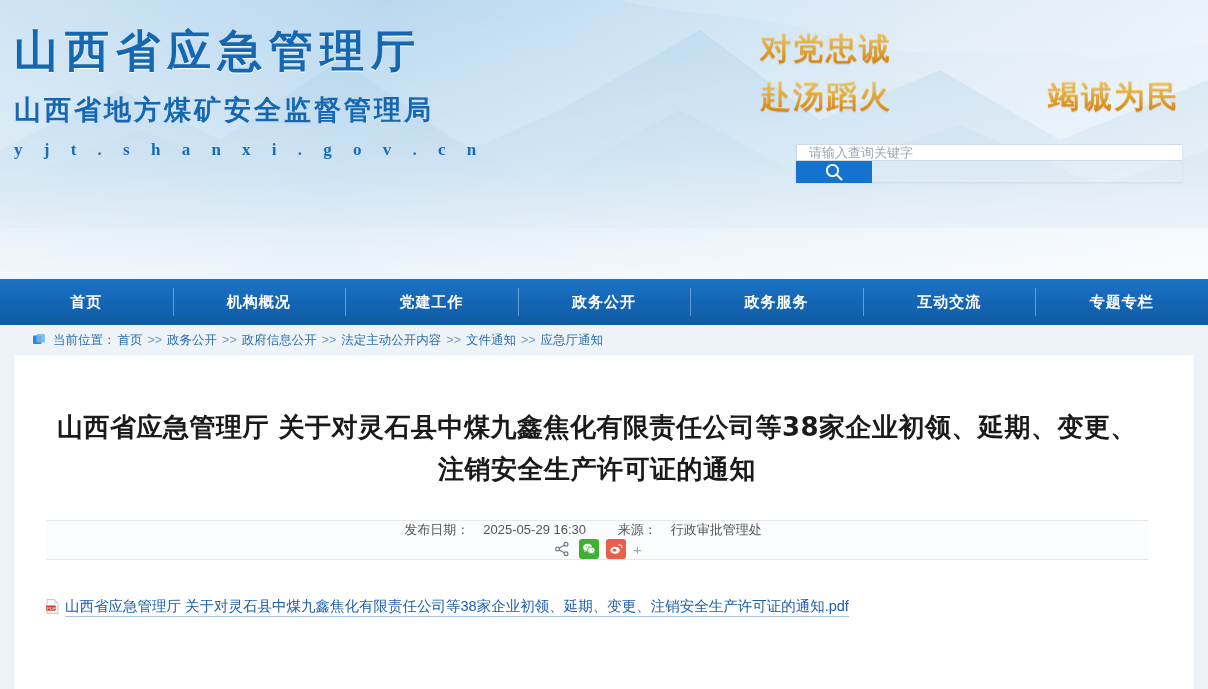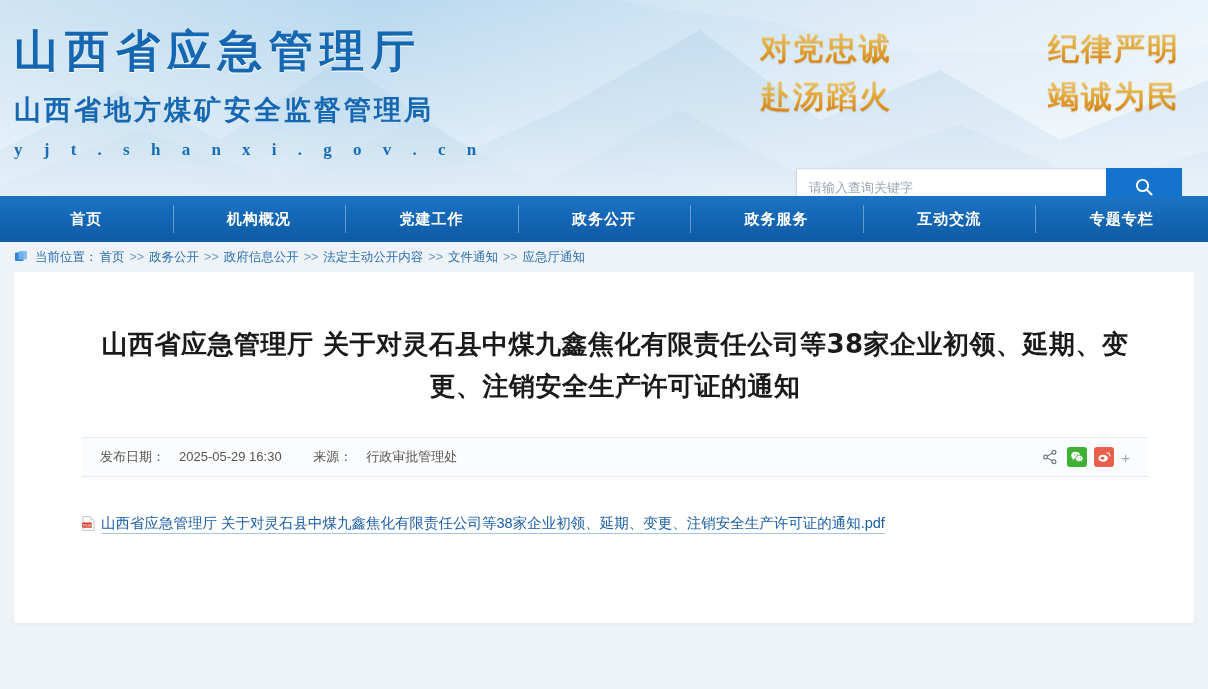--- a/index.html
+++ b/index.html
@@ -8,21 +8,21 @@
     margin: 0; padding: 0;
     width: 1208px; height: 689px;
     font-family: "Liberation Sans", "DejaVu Sans", sans-serif;
     background: #eef3f8;
     overflow: hidden;
   }
 
   
   .header {
     position: relative;
-    width: 1208px; height: 196px;
+    width: 1208px; height: 279px;
     background:
       linear-gradient(to bottom, rgba(255,255,255,0.0) 0%, rgba(255,255,255,0.35) 60%, rgba(255,255,255,0.75) 100%),
       linear-gradient(105deg, #cfe4f3 0%, #b9d8ef 30%, #cde3f4 55%, #dceaf6 75%, #eaf3fa 100%);
     overflow: hidden;
   }
   .mountains {
     position: absolute; inset: 0;
     opacity: 0.55;
   }
   .header-inner {
@@ -85,25 +85,26 @@
     background-clip: text;
     -webkit-text-fill-color: transparent;
     text-shadow: 0 1px 1px rgba(120,60,0,0.18);
     white-space: nowrap;
     text-align: center;
   }
 
   
   .search-wrap {
     position: absolute;
-    right: 26px; top: 168px;
+    right: 26px; top: 144px;
     display: flex;
     height: 38px;
     width: 386px;
     box-shadow: 0 1px 2px rgba(0,60,120,0.10);
+    flex-direction: column;
   }
   .search-input {
     flex: 1;
     border: 1px solid #cfdce8;
     border-right: none;
     background: #ffffff;
     font-size: 13px;
     color: #333;
     padding: 0 12px;
     outline: none;
@@ -145,21 +146,21 @@
     left: 0; top: 9px; bottom: 9px;
     width: 1px;
     background: rgba(255,255,255,0.35);
   }
 
   
   .crumb {
     width: 1208px; height: 30px;
     display: flex;
     align-items: center;
-    padding-left: 14px;
+    padding-left: 32px;
     font-size: 12.5px;
     color: #2b6fae;
     background: #eef3f8;
   }
   .crumb-icon {
     width: 14px; height: 14px;
     margin-right: 7px;
     position: relative;
     flex: none;
   }
@@ -169,41 +170,42 @@
 
   
   .card {
     margin: 0 14px;
     width: 1180px;
     height: 351px;
     background: #ffffff;
     box-shadow: 0 1px 3px rgba(30,80,130,0.08);
   }
   .article {
-    padding: 34px 46px 0 68px;
+    padding: 34px 46px 0 32px;
   }
   .article-title {
     text-align: center;
     font-size: 26px;
     font-weight: bold;
     color: #1a1a1a;
     line-height: 42px;
     letter-spacing: 0.5px;
     font-family: "DejaVu Sans", sans-serif;
   }
   .meta-bar {
     margin-top: 30px;
     height: 40px;
     border-top: 1px solid #e2e8ee;
     border-bottom: 1px solid #e2e8ee;
     background: #fbfcfd;
     display: flex;
     align-items: center;
     justify-content: space-between;
     padding: 0 18px;
+    flex-direction: column;
   }
   .meta-left {
     font-size: 13px;
     color: #555555;
   }
   .meta-left span { margin-right: 14px; }
   .share {
     display: flex;
     align-items: center;
     gap: 7px;
@@ -264,21 +266,20 @@
   <div class="header-inner">
     <div class="logo-block">
       <div class="logo-line1">山西省应急管理厅</div>
       <div class="logo-line2">山西省地方煤矿安全监督管理局</div>
       <div class="logo-line3">y j t . s h a n x i . g o v . c n</div>
     </div>
 
     <div class="slogan">
       <div class="slogan-row">
         <div class="slogan-item">对党忠诚</div>
-        <div class="slogan-item">纪律严明</div>
       </div>
       <div class="slogan-row">
         <div class="slogan-item">赴汤蹈火</div>
         <div class="slogan-item">竭诚为民</div>
       </div>
     </div>
 
     <div class="search-wrap">
       <input class="search-input" type="text" placeholder="请输入查询关键字" style="">
       <button class="search-btn">

